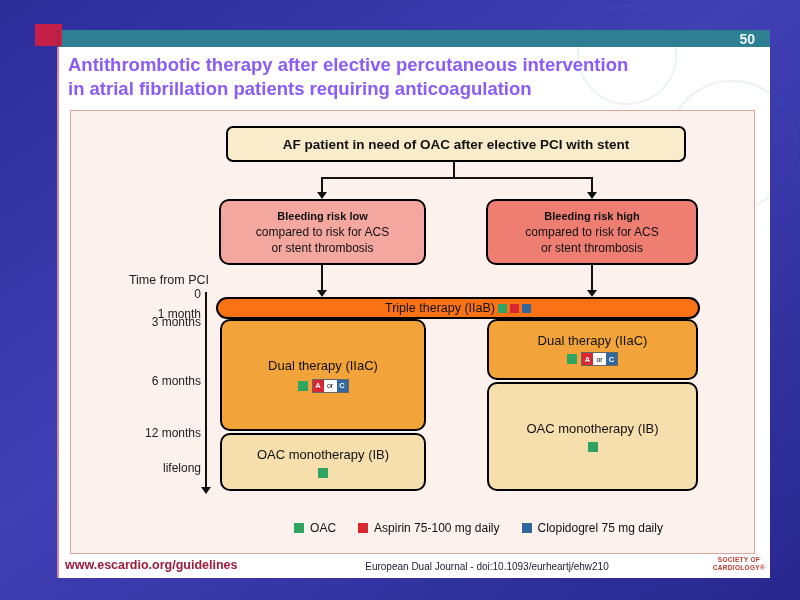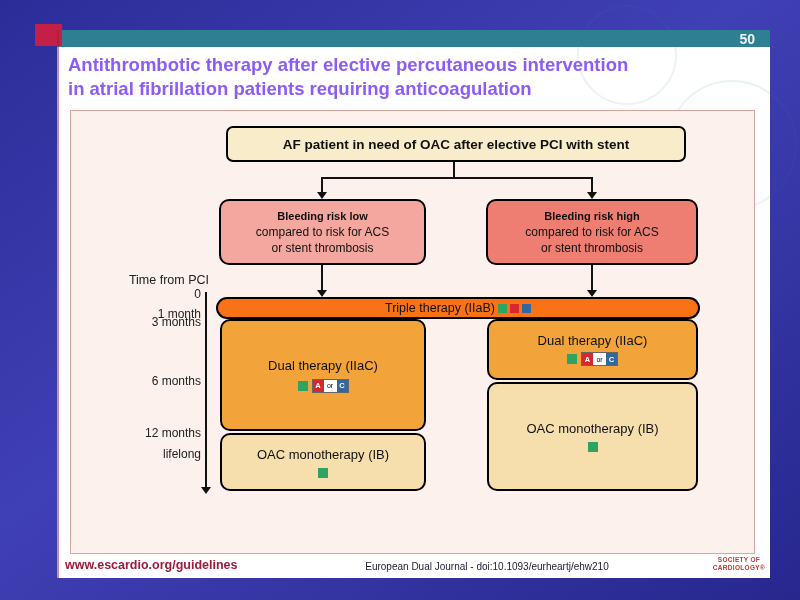--- a/index.html
+++ b/index.html
@@ -120,21 +120,21 @@
       <div class="arrow-down" style="left:246px; top:179px;"></div>
       <div class="vline" style="left:520px; top:154px; height:25px;"></div>
       <div class="arrow-down" style="left:516px; top:179px;"></div>
 
       <div class="tl-title">Time from PCI</div>
       <div class="tl-label" style="top:176px;">0</div>
       <div class="tl-label" style="top:196px;">1 month</div>
       <div class="tl-label" style="top:204px;">3 months</div>
       <div class="tl-label" style="top:263px;">6 months</div>
       <div class="tl-label" style="top:315px;">12 months</div>
-      <div class="tl-label" style="top:336px;">lifelong</div>
+      <div class="tl-label" style="top:350px;">lifelong</div>
       <div class="vline" style="left:134px; top:181px; height:196px;"></div>
       <div class="arrow-down" style="left:130px; top:376px;"></div>
 
       <div class="fbox triple-bar">
         <span>Triple therapy (IIaB)</span>
         <span class="sq9" style="background-color: rgb(47, 163, 97);"></span>
         <span class="sq9" style="background-color: rgb(214, 40, 46);"></span>
         <span class="sq9" style="background-color: rgb(51, 104, 159);"></span>
       </div>
 
@@ -163,20 +163,34 @@
             <span class="chip chip-or">or</span>
             <span class="chip" style="background-color: rgb(51, 104, 159);">C</span>
           </span>
         </span>
       </div>
       <div class="fbox mono-right therapy">
         <div>OAC monotherapy (IB)</div>
         <span class="sq" style="background-color: rgb(47, 163, 97);"></span>
       </div>
 
+      <div class="legend">
+        <span class="legend-item">
+          <span class="sq" style="background-color: rgb(47, 163, 97);"></span>
+          <span>OAC</span>
+        </span>
+        <span class="legend-item">
+          <span class="sq" style="background-color: rgb(214, 40, 46);"></span>
+          <span>Aspirin 75-100 mg daily</span>
+        </span>
+        <span class="legend-item">
+          <span class="sq" style="background-color: rgb(51, 104, 159);"></span>
+          <span>Clopidogrel 75 mg daily</span>
+        </span>
+      </div>
 
     </div>
 
     <div class="footer-web">www.escardio.org/guidelines</div>
     <div class="footer-cite">European Dual Journal - doi:10.1093/eurheartj/ehw210</div>
     <div class="footer-logo">
       <div>SOCIETY OF</div>
       <div>CARDIOLOGY®</div>
     </div>
 

